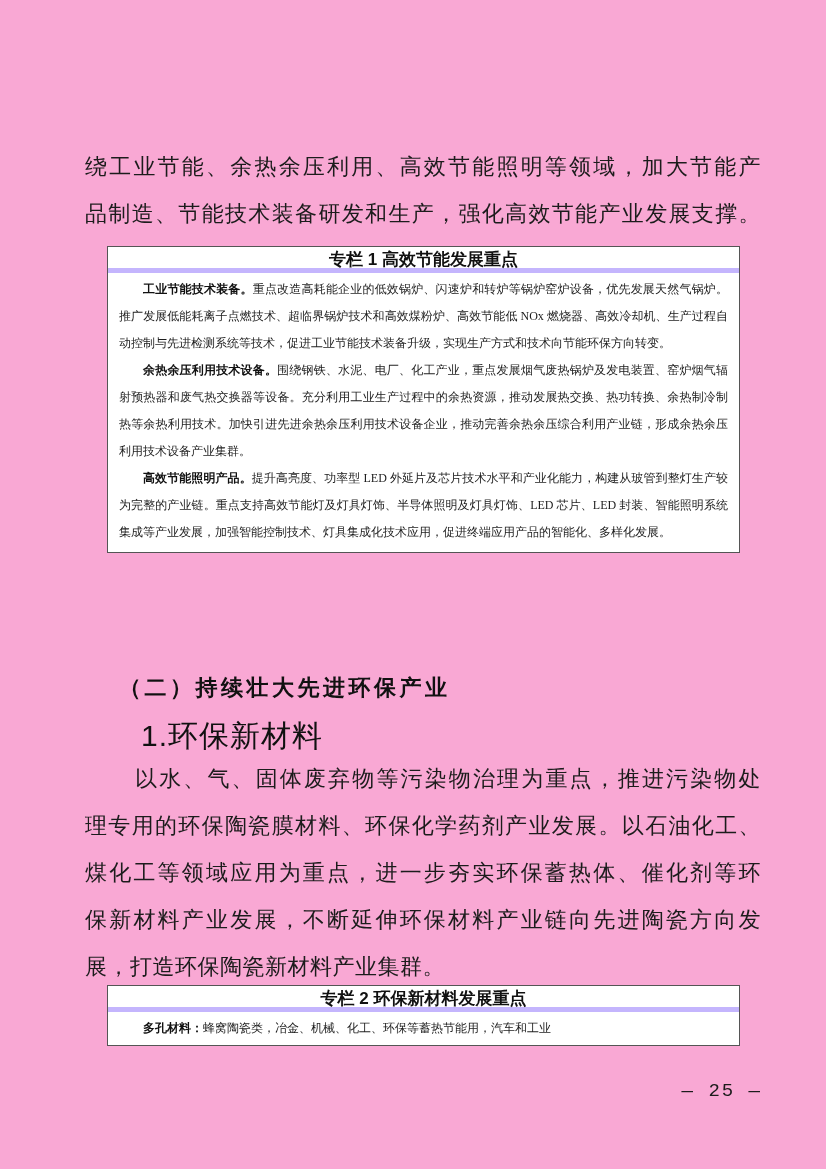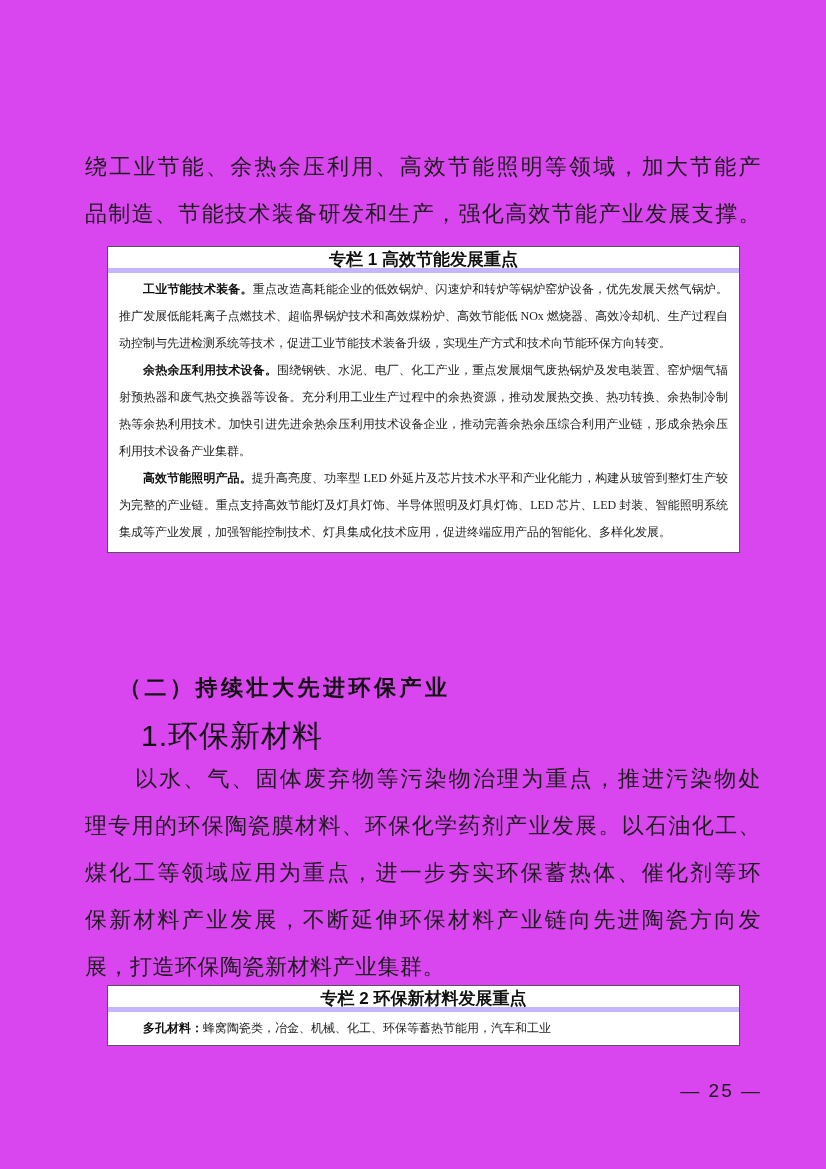--- a/index.html
+++ b/index.html
@@ -1,21 +1,21 @@
 <!DOCTYPE html>
 <html><head>
 <meta charset="utf-8">
 <style>
   * { margin: 0; padding: 0; box-sizing: border-box; }
   html, body { background: #e8e8e8; }
   .page {
     position: relative;
     width: 826px;
     height: 1169px;
-    background: #d946ef;
+    background: #f9a8d4;
     margin: 0 auto;
     overflow: hidden;
     color: #1c1c1c;
     font-family: "Liberation Serif", "DejaVu Serif", serif;
   }
 
   
   .body-block {
     position: absolute;
     left: 85px;
@@ -100,21 +100,21 @@
   }
 
   
   .page-number {
     position: absolute;
     top: 1080px;
     right: 64px;
     font-size: 19px;
     letter-spacing: 2px;
     color: #1c1c1c;
-    font-family: Liberation Sans, sans-serif;
+    font-family: Liberation Mono, monospace;
   }
 </style>
 </head>
 <body>
 
 <div class="page">
 
   <div class="body-block intro-block">
     <div class="body-line">绕工业节能、余热余压利用、高效节能照明等领域，加大节能产</div>
     <div class="body-line">品制造、节能技术装备研发和生产，强化高效节能产业发展支撑。</div>

